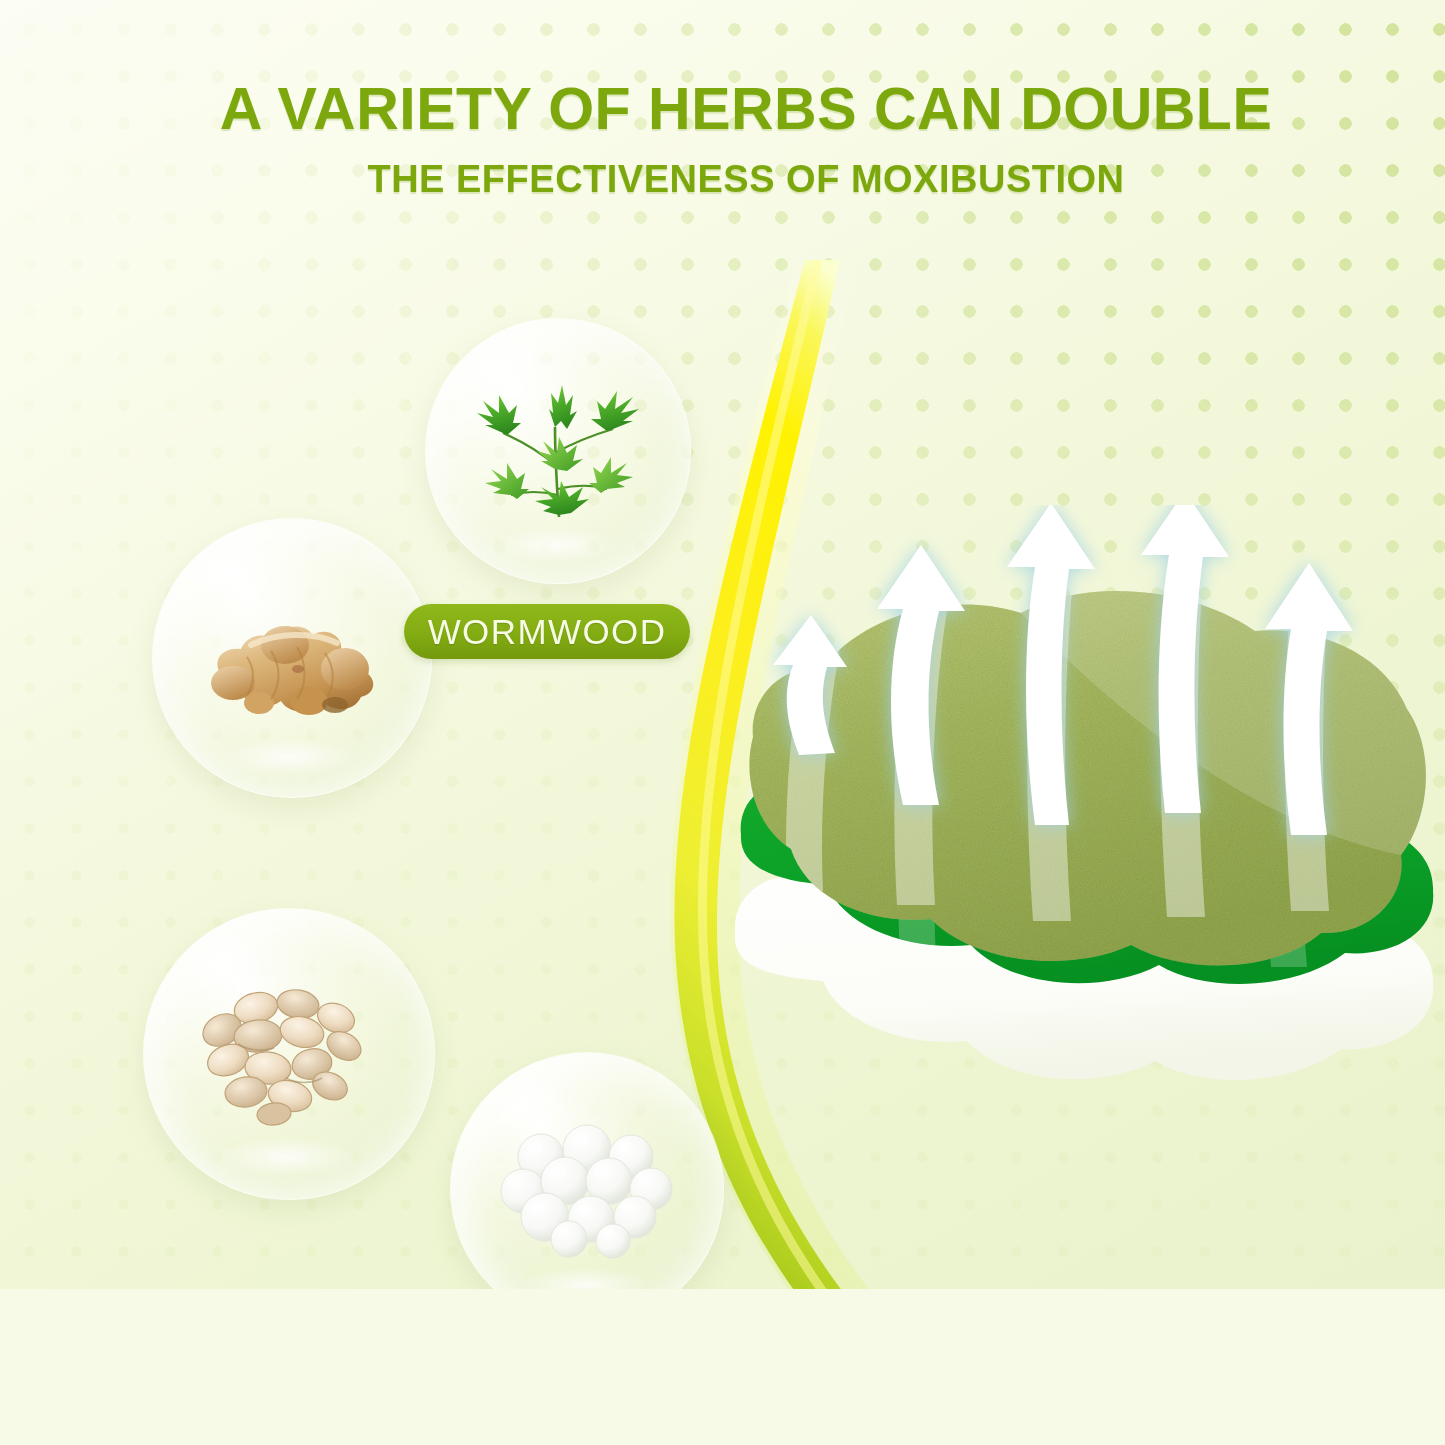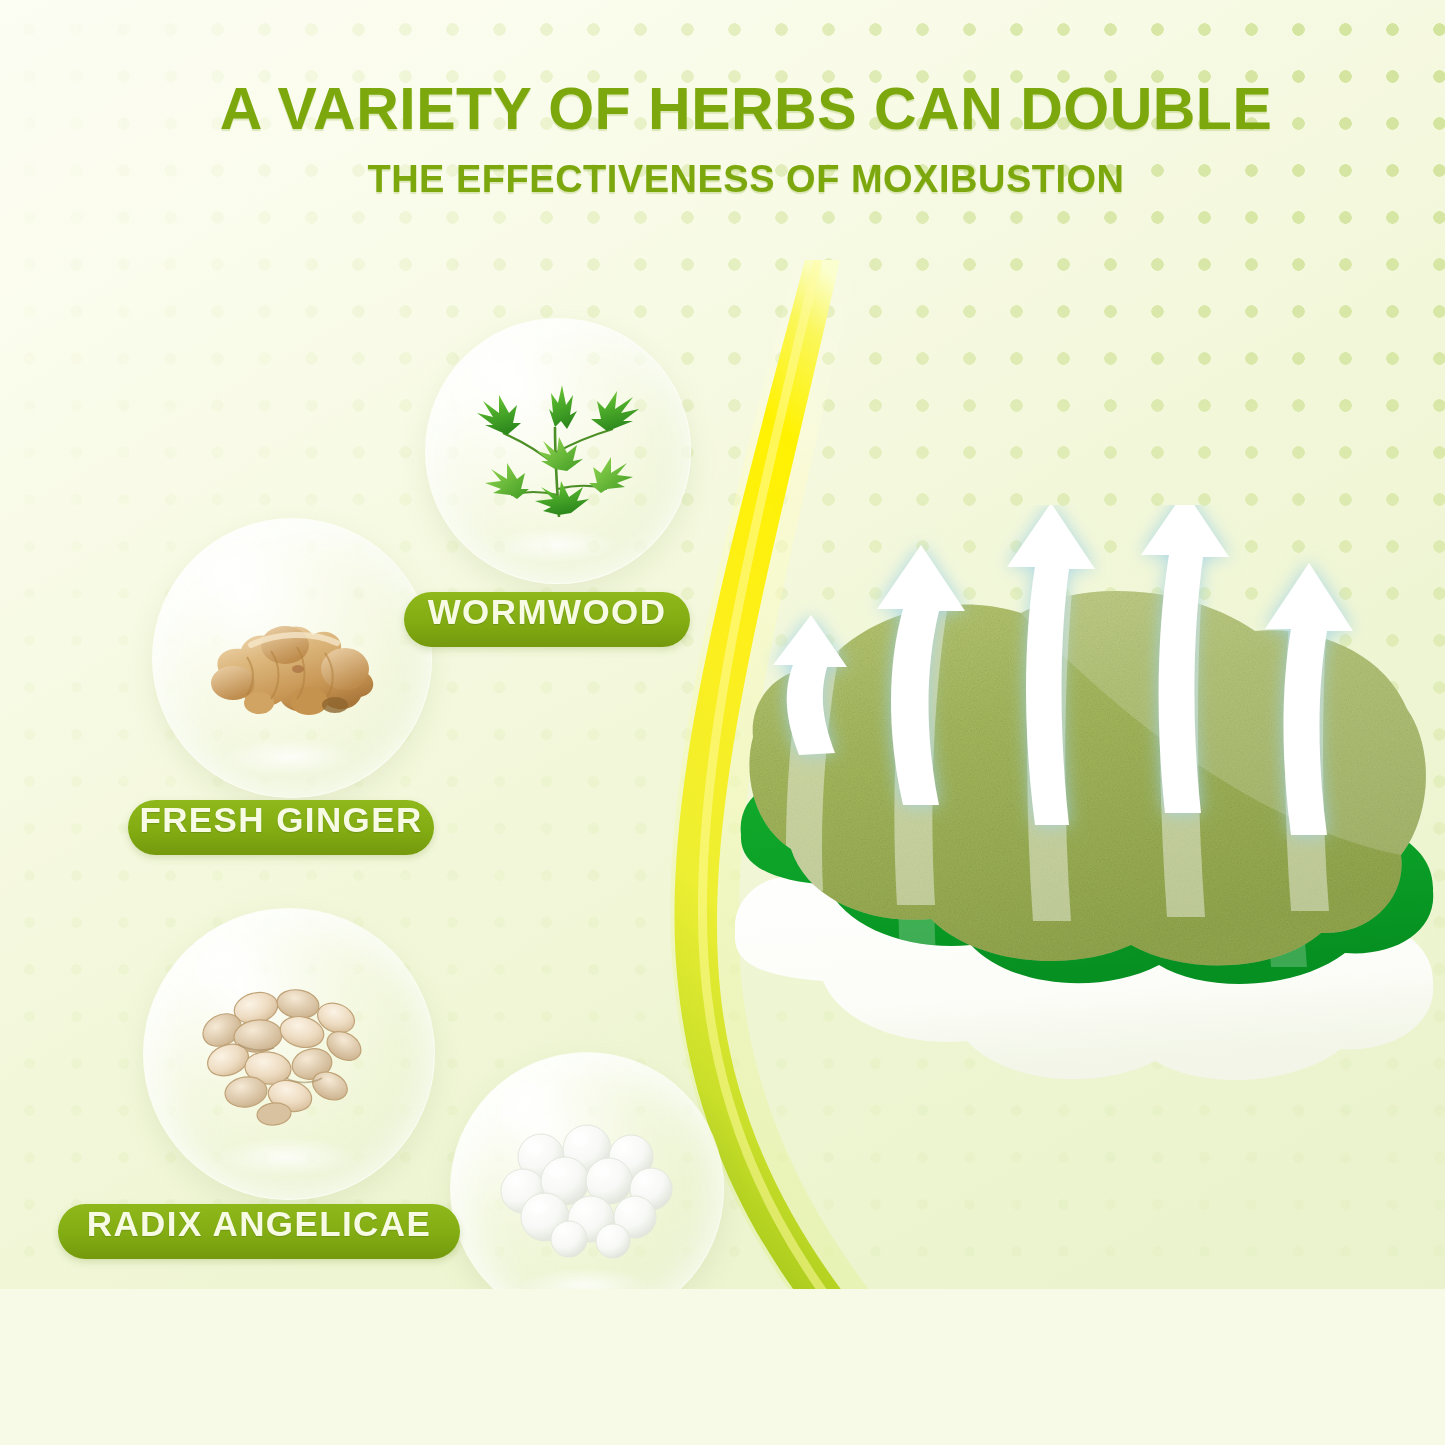--- a/index.html
+++ b/index.html
@@ -85,28 +85,29 @@
   #bub-wormwood{left:425px;top:318px;width:264px;height:264px;}
   #bub-ginger  {left:152px;top:518px;width:278px;height:278px;}
   #bub-radix   {left:143px;top:908px;width:290px;height:290px;}
   #bub-camphor {left:450px;top:1052px;width:272px;height:272px;}
 
   
   .pill{
     position:absolute;z-index:9;
     background:linear-gradient(180deg,#8FB81B 0%,#82AC12 55%,#74990D 100%);
     color:#F7FBE4;
-    font-weight:bold;
+    font-weight:normal;
     letter-spacing:1.4px;
     border-radius:999px;
-    display:flex;align-items:flex-start;justify-content:center;
+    display:flex;align-items:center;justify-content:center;
     text-transform:uppercase;
     box-shadow:0 3px 7px rgba(120,150,50,.25);
     text-shadow:0 1px 1px rgba(90,115,30,.45);
     white-space:nowrap;
+    margin-top:12px;
   }
   #pill-wormwood{left:404px;top:592px;width:286px;height:55px;font-size:35px;}
   #pill-ginger  {left:128px;top:800px;width:306px;height:55px;font-size:35px;}
   #pill-radix   {left:58px;top:1204px;width:402px;height:55px;font-size:35px;}
   #pill-camphor {left:450px;top:1328px;width:230px;height:55px;font-size:35px;}
 
   
   .patch{position:absolute;left:735px;top:505px;width:710px;height:620px;z-index:5;}
 </style>
 </head>
@@ -308,26 +309,20 @@
           <ellipse cx="43" cy="89" rx="8" ry="5"></ellipse>
           <ellipse cx="89" cy="91" rx="7" ry="5"></ellipse>
         </g>
       </svg>
     </div>
   </div>
 
   <div class="pill" id="pill-wormwood">
     <span>WORMWOOD</span>
   </div>
-  <div class="pill" id="pill-ginger">
-    <span>FRESH GINGER</span>
-  </div>
-  <div class="pill" id="pill-radix">
-    <span>RADIX ANGELICAE</span>
-  </div>
 
   <svg class="patch" viewBox="0 0 710 620">
     <defs>
 
       <linearGradient id="fabricG" x1="0" y1="0" x2="0.4" y2="1">
         <stop offset="0%" stop-color="#BCCB78"></stop>
         <stop offset="40%" stop-color="#A7BA5F"></stop>
         <stop offset="100%" stop-color="#93A84E"></stop>
       </linearGradient>
       <linearGradient id="greenG" x1="0" y1="0" x2="0.2" y2="1">

